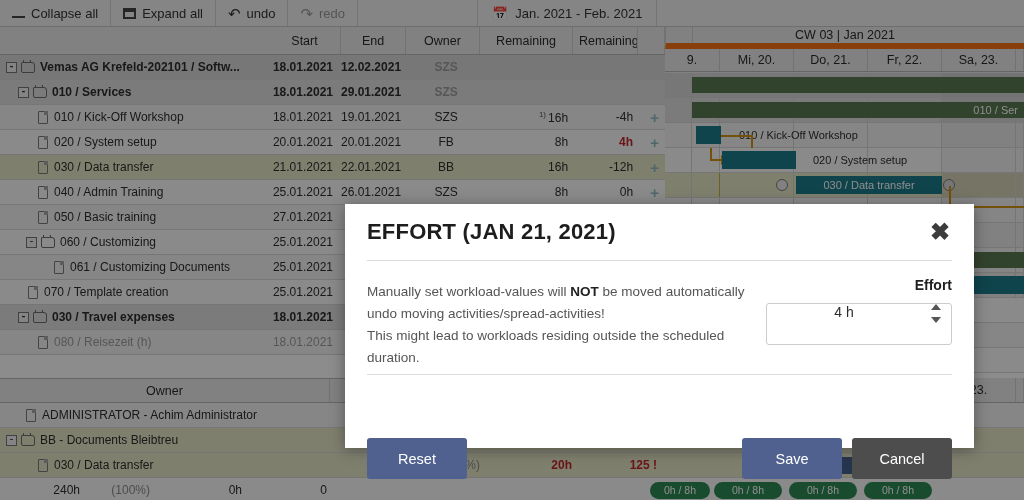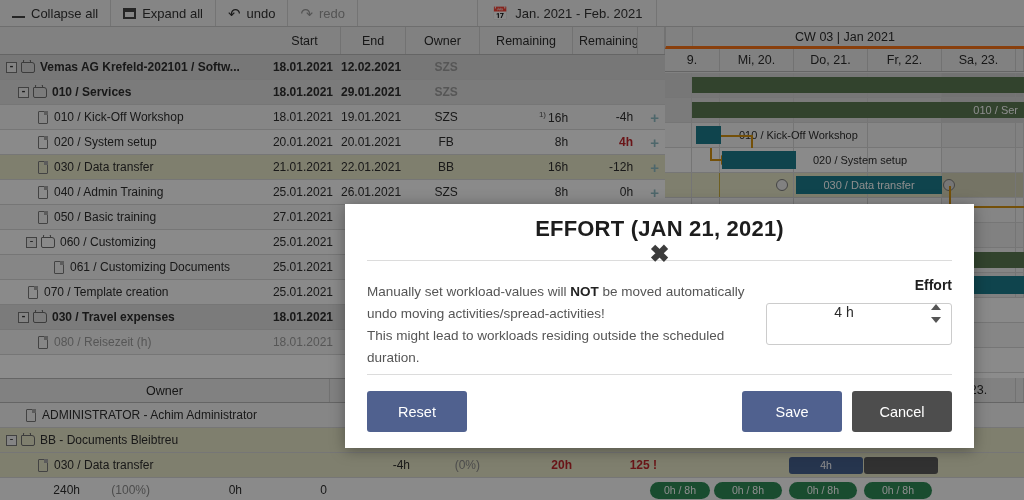--- a/index.html
+++ b/index.html
@@ -48,21 +48,21 @@
     font-size:12.5px; color:#2b2b2b; overflow:hidden; white-space:nowrap;
   }
   .gh-cell.left { justify-content:flex-start; padding-left:6px; }
 
   
   .scale {
     position:absolute; left:665px; top:27px; width:359px; height:46px;
     background:#ececec;
   }
   .scale-top {
-    height:22px; border-bottom:3px solid #f97316; border-left:1px solid #cfcfcf;
+    height:22px; border-bottom:6px solid #f97316; border-left:1px solid #cfcfcf;
     display:flex; align-items:center; justify-content:center;
     font-size:12.5px; color:#2b2b2b; position:relative;
   }
   .scale-top .sleft { position:absolute; left:0; top:0; width:27px; height:100%;
                       border-right:1px solid #cfcfcf; background:#ececec;}
   .scale-days { height:23px; display:flex; border-bottom:1px solid #b9b9b9; }
   .sd {
     border-right:1px solid #cfcfcf; height:100%;
     display:flex; align-items:center; justify-content:center;
     font-size:12.5px; color:#2b2b2b;
@@ -167,21 +167,21 @@
   .scale2 .sd { border-right:1px solid #cfcfcf; }
 
   
   .overlay { position:absolute; inset:0; background:rgba(0,0,0,0.45); }
 
   
   .modal {
     position:absolute; left:345px; top:204px; width:629px; height:244px;
     background:#ffffff; box-shadow:0 2px 14px rgba(0,0,0,.35);
   }
-  .m-head { height:56px; display:flex; align-items:center; padding:12px 22px;flex-direction:column; }
+  .m-head { height:56px; display:flex; align-items:center; padding:0 22px; }
   .m-title { font-size:22px; font-weight:bold; color:#1d1d1d; letter-spacing:.2px; flex:1 1 auto; }
   .m-close { font-size:24px; font-weight:bold; color:#3c3c3c; cursor:pointer; line-height:1;
              padding:0 2px; }
   .m-div { height:1px; background:#dcdcdc; margin:0 22px; }
   .m-body { display:flex; padding:16px 22px 0 22px; height:113px; }
   .m-text { flex:1 1 auto; font-size:13.5px; line-height:22px; color:#555; padding-top:4px; }
   .m-text b { color:#222; }
   .m-right { flex:0 0 200px; padding-left:14px; }
   .m-lbl { text-align:right; font-size:14px; font-weight:bold; color:#1f1f1f; margin-bottom:10px; }
   .spin {
@@ -190,21 +190,21 @@
   }
   .spin-val { flex:1 1 auto; text-align:center; font-size:14px; color:#2b2b2b; }
   .spin-arrows { flex:0 0 30px; display:flex; flex-direction:column;
                  align-items:center; justify-content:center; gap:7px; }
   .arrow-up, .arrow-dn { width:0; height:0; border-left:5px solid transparent;
                          border-right:5px solid transparent; cursor:pointer; }
   .arrow-up { border-bottom:6px solid #555; }
   .arrow-dn { border-top:6px solid #555; }
   .m-foot { padding:16px 22px 0 22px; display:flex; align-items:center; }
   .btn { height:41px; min-width:100px; border:none; border-radius:3px; color:#fff;
-         font-size:14.5px; cursor:pointer; font-family:"Liberation Sans", sans-serif; }
+         font-size:14.5px; cursor:pointer; font-family:"Liberation Sans", sans-serif;margin-top:47px; }
   .btn.primary { background:#50618f; }
   .btn.grey { background:#4d4d4d; }
   .foot-spacer { flex:1 1 auto; }
   .btn + .btn { margin-left:10px; }
 </style>
 </head>
 <body>
 
 <div id="app">
 

